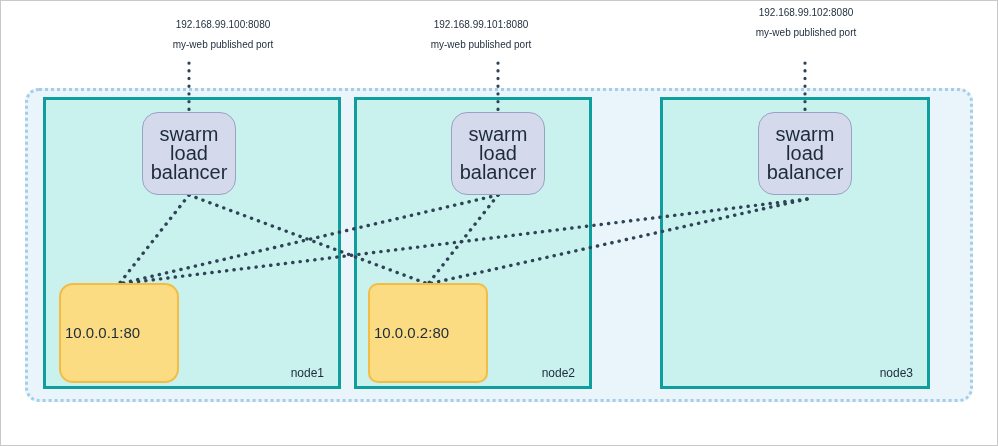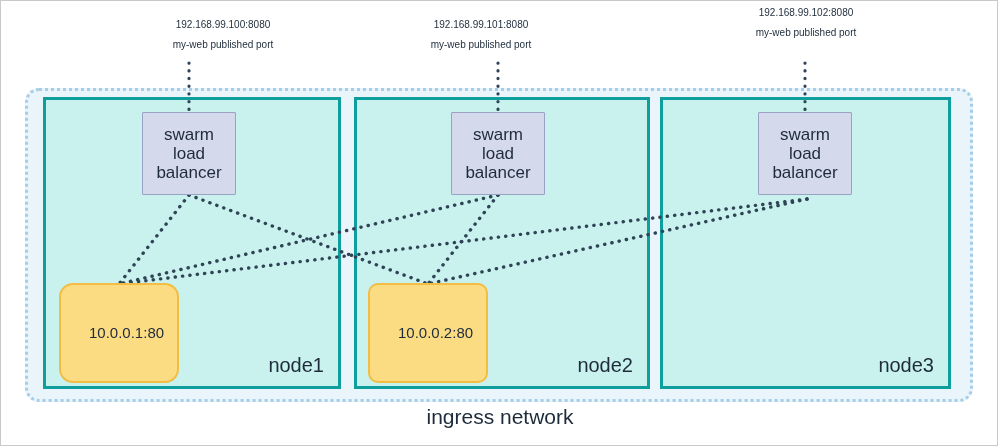--- a/index.html
+++ b/index.html
@@ -57,69 +57,69 @@
   
   .node {
     position: absolute;
     top: 96px;
     height: 292px;
     background: #c9f1ed;
     border: 3px solid #0f9e9e;
     box-sizing: border-box;
   }
   #node1 { left: 42px;  width: 298px; }
-  #node2 { left: 353px; width: 296px; }
-  #node3 { left: 659px; width: 291px; }
+  #node2 { left: 353px; width: 238px; }
+  #node3 { left: 659px; width: 270px; }
 
   .node-caption {
     position: absolute;
     right: 14px;
-    bottom: 10px;
-    color: #1d2b3a;
-    font-size: 20px;
+    bottom: 2px;
+    color: #1d2b3a;
+    font-size: 12px;
     line-height: 21px;
   }
   .node-caption .nname { display: block; }
   .node-caption .nip   { display: block; }
 
   
   .lb {
     position: absolute;
     width: 94px;
     height: 83px;
     background: #d5d9ec;
     border: 1.5px solid #9aa2c4;
-    border-radius: 1px;
+    border-radius: 16px;
     box-sizing: border-box;
     display: flex;
     flex-direction: column;
     align-items: center;
     justify-content: center;
     color: #1d2b3a;
-    font-size: 17px;
+    font-size: 20px;
     line-height: 19px;
     text-align: center;
   }
   .lb .l1 { }
   .lb .l2 { }
   .lb .l3 { }
 
   
   .task {
     position: absolute;
     width: 120px;
     height: 100px;
     background: #fcdc83;
     border: 2.5px solid #f3bd44;
     border-radius: 14px;
     box-sizing: border-box;
     display: flex;
     flex-direction: column;
     justify-content: center;
-    padding-left: 28px;
+    padding-left: 4px;
     color: #1d2b3a;
     font-size: 15px;
     line-height: 22px;
   }
 
   
   svg.overlay {
     position: absolute;
     left: 0;
     top: 0;
@@ -220,15 +220,14 @@
   </div>
 
   <div class="task" style="left:58px; top:282px;">
     <span>10.0.0.1:80</span>
   </div>
 
   <div class="task" style="left:367px; top:282px;border-radius:10px;">
     <span>10.0.0.2:80</span>
   </div>
 
-  <div id="ingress-label">ingress network</div>
 
 </div>
 
 </body></html>

